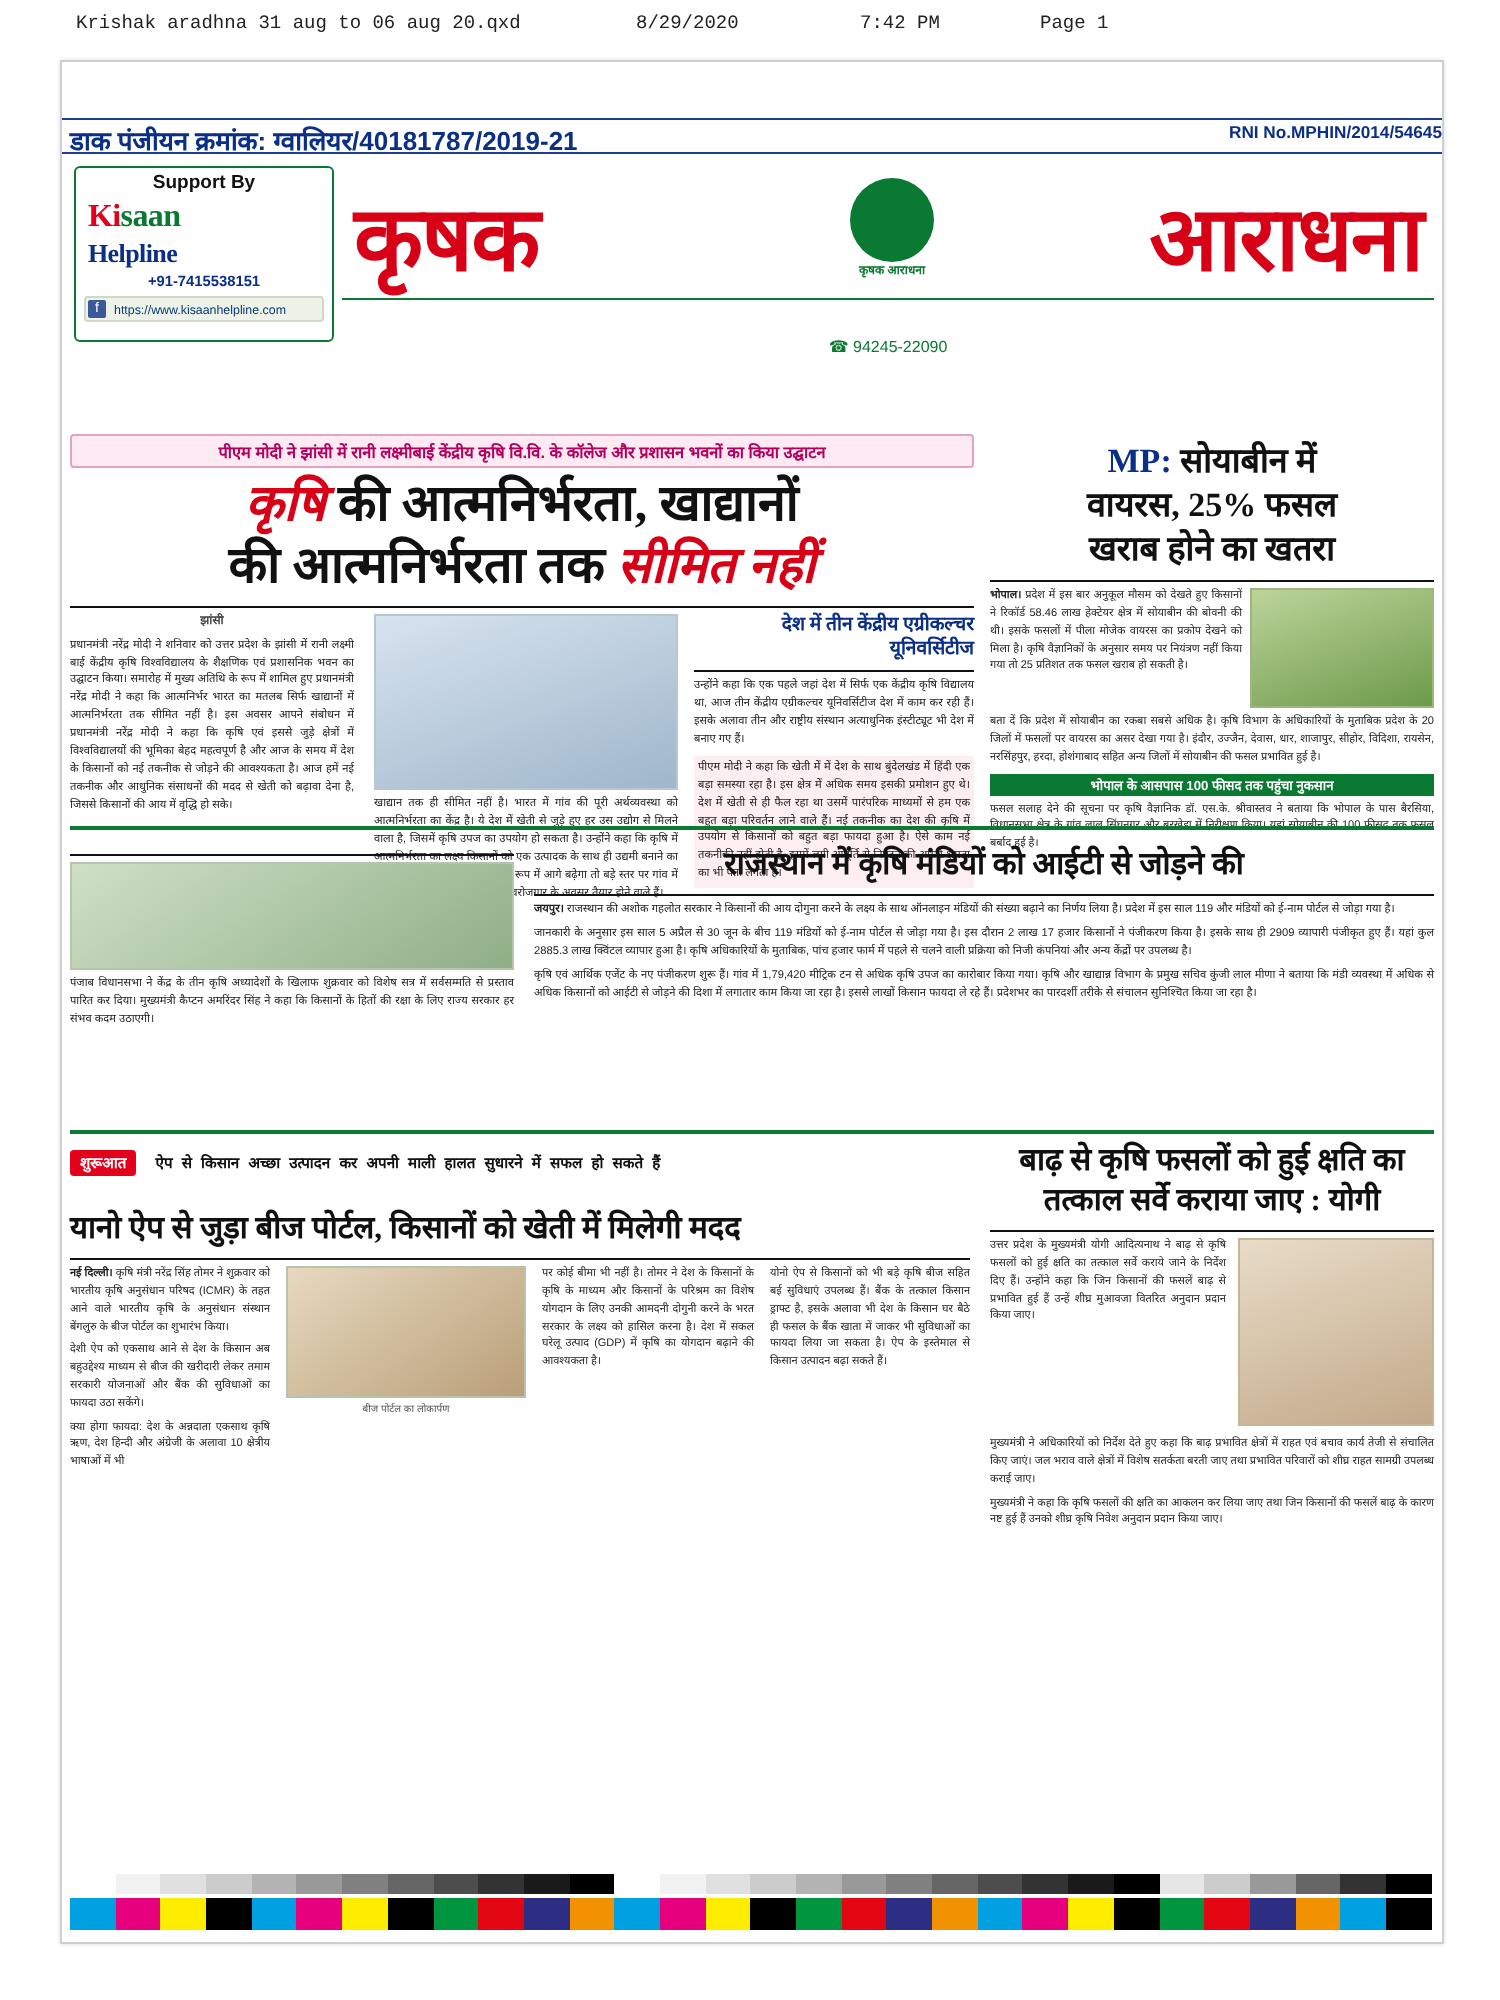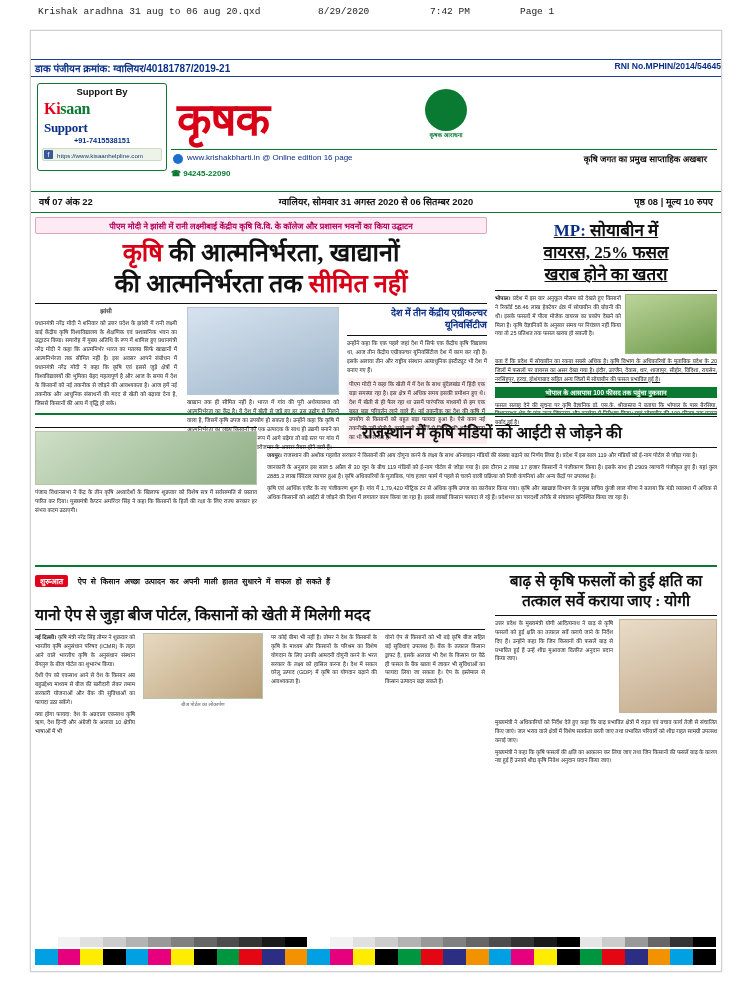--- a/index.html
+++ b/index.html
@@ -6,21 +6,21 @@
   body{width:750px;height:1000px;font-family:"Liberation Sans",sans-serif;color:#111;overflow:hidden;}
   .page{position:relative;width:750px;height:1000px;background:#fff;}
   .printbar{position:absolute;top:6px;left:0;width:604px;height:18px;font-family:"Liberation Mono",monospace;font-size:9.5px;color:#222;}
   .printbar span{position:absolute;white-space:nowrap;}
   .pb1{left:38px;}
   .pb2{left:318px;}
   .pb3{left:430px;}
   .pb4{left:520px;}
   .sheet{position:absolute;left:30px;top:30px;width:690px;height:940px;background:#fff;border:1px solid #cfcfcf;box-shadow:0 0 2px rgba(0,0,0,.15);}
   .reg{position:absolute;left:0;top:28px;width:690px;height:16px;border-top:1px solid #1c3f94;border-bottom:1px solid #1c3f94;}
-  .reg .l{position:absolute;left:4px;top:1px;font-size:10px;font-weight:bold;color:#0b2f86;}
+  .reg .l{position:absolute;left:4px;top:1px;font-size:13px;font-weight:bold;color:#0b2f86;}
   .reg .r{position:absolute;right:0;top:1px;font-size:8.6px;font-weight:bold;color:#0b2f86;}
 
   
   .mast{position:absolute;left:0;top:48px;width:690px;height:108px;}
   .helpbox{position:absolute;left:6px;top:4px;width:128px;height:86px;border:1.6px solid #0a7a32;border-radius:3px;background:#fff;text-decoration:underline;}
   .helpbox .sb{position:absolute;top:2px;left:0;width:128px;text-align:center;font-size:9.5px;font-weight:bold;color:#111;}
   .helpbox .kh{position:absolute;top:16px;left:6px;font-size:16px;font-weight:bold;color:#e3001b;font-family:"Liberation Serif",serif;letter-spacing:-.3px;}
   .helpbox .kh b{color:#0a7a32;}
   .helpbox .ph{position:absolute;top:52px;left:0;width:128px;text-align:center;font-size:7.4px;font-weight:bold;color:#0b2f86;}
   .helpbox .web{position:absolute;top:64px;left:4px;width:120px;height:13px;background:#eef3ea;border:1px solid #cfd9c7;border-radius:2px;font-size:6.2px;color:#0b3a73;line-height:13px;padding-left:14px;box-sizing:border-box;overflow:hidden;white-space:nowrap;}
@@ -29,45 +29,45 @@
   .t1{position:absolute;left:6px;top:6px;font-size:45px;font-weight:bold;color:#d80016;font-family:"Liberation Serif",serif;letter-spacing:-1px;}
   .t2{position:absolute;right:6px;top:6px;font-size:45px;font-weight:bold;color:#d80016;font-family:"Liberation Serif",serif;letter-spacing:-1px;}
   .logo{position:absolute;left:246px;top:6px;width:58px;height:56px;}
   .logo .circ{position:absolute;left:8px;top:2px;width:42px;height:42px;border-radius:50%;background:#0a7a32;}
   .logo .lt{position:absolute;left:0;top:44px;width:58px;text-align:center;font-size:6px;color:#0a7a32;font-weight:bold;}
   .mline{position:absolute;left:140px;top:70px;width:546px;height:1px;background:#0a7a32;}
   .sub{position:absolute;left:140px;top:74px;width:546px;height:14px;}
   .sub .lft{position:absolute;left:16px;top:0;font-size:8px;color:#0b2f86;}
   .sub .rgt{position:absolute;right:10px;top:0;font-size:8.6px;color:#111;font-weight:bold;}
   .subic{position:absolute;left:2px;top:1px;width:10px;height:10px;border-radius:50%;background:#1c6fd0;}
-  .phone{position:absolute;left:140px;top:90px;width:546px;text-align:left;font-size:8px;color:#0a7a32;font-weight:bold;}
+  .phone{position:absolute;left:140px;top:90px;width:546px;text-align:center;font-size:8px;color:#0a7a32;font-weight:normal;}
 
   .infobar{position:absolute;left:0;top:160px;width:690px;height:20px;border-top:1.6px solid #0a7a32;border-bottom:1.6px solid #0a7a32;}
   .infobar .c{position:absolute;top:3px;font-size:9.4px;font-weight:bold;color:#111;}
   .ib1{left:8px;}
   .ib2{left:0;width:690px;text-align:center;}
   .ib3{right:8px;}
 
   .cols{position:absolute;left:0;top:186px;width:690px;}
   .lead{position:absolute;left:4px;top:0;width:452px;}
   .kicker{background:#fdeaf2;border:1px solid #e0a3c0;border-radius:2px;font-size:8.2px;color:#b3005e;font-weight:bold;padding:2px 4px;text-align:center;}
   .head1{margin-top:4px;font-family:"Liberation Serif",serif;font-weight:bold;font-size:25px;color:#111;line-height:1.22;text-align:center;}
-  .head1 .red{color:#d80016;}
+  .head1 .red{color:#d80016;font-style:italic;}
   .rulecol{height:1px;background:#111;margin:4px 0 3px;}
   .leadbody{position:relative;margin-top:2px;height:212px;}
   .lb-col{position:absolute;top:0;width:142px;font-size:5.6px;line-height:1.6;color:#222;text-align:justify;}
   .lb1{left:0;}
   .lb2{left:152px;width:152px;}
   .lb3{left:312px;width:140px;}
   .dl{font-size:6px;font-weight:bold;color:#444;text-align:center;margin-bottom:2px;}
   .photo{background:linear-gradient(160deg,#d7e3ef,#9fb6cb);border:1px solid #b9c6d4;}
   .sub2{font-family:"Liberation Serif",serif;font-size:9.6px;font-weight:bold;color:#0b2f86;text-align:right;line-height:1.25;}
 
   .right{position:absolute;right:4px;top:0;width:222px;}
-  .mpbox{border:1px solid #999;text-decoration:underline;}
+  .mpbox{border:1px solid #999;}
   .mphead{font-family:"Liberation Serif",serif;font-weight:bold;font-size:17px;text-align:center;line-height:1.3;color:#111;padding:3px 2px 0;}
   .mphead .blue{color:#0b2f86;}
 
   .band{position:absolute;left:4px;width:682px;height:1.6px;background:#0a7a32;}
 
   .sec2{position:absolute;left:4px;top:392px;width:682px;height:140px;}
   .s2a{position:absolute;left:0;top:0;width:222px;}
   .s2b{position:absolute;left:232px;top:0;width:450px;}
   .h2{font-family:"Liberation Serif",serif;font-weight:bold;font-size:14.5px;line-height:1.3;color:#111;text-align:center;}
   .h2 .g{color:#0a7a32;}
@@ -106,48 +106,39 @@
     <div class="reg">
       <div class="l">डाक पंजीयन क्रमांक: ग्वालियर/40181787/2019-21</div>
       <div class="r">RNI No.MPHIN/2014/54645</div>
     </div>
 
     <div class="mast">
       <div class="helpbox">
         <div class="sb">Support By</div>
         <div class="kh">
           <span>Ki</span><b>saan</b><br>
-          <span style="font-size:13px;color:#0b2f86;">Support</span>
+          <span style="font-size:13px;color:#0b2f86;">Helpline</span>
         </div>
         <div class="ph">+91-7415538151</div>
         <div class="web">https://www.kisaanhelpline.com</div>
         <div class="fbic">f</div>
       </div>
 
       <div class="title">
         <div class="t1">कृषक</div>
         <div class="logo">
           <div class="circ"></div>
           <div class="lt">कृषक आराधना</div>
         </div>
+        <div class="t2">आराधना</div>
       </div>
       <div class="mline"></div>
-      <div class="sub">
-        <div class="subic"></div>
-        <div class="lft">www.krishakbharti.in @ Online edition 16 page</div>
-        <div class="rgt">कृषि जगत का प्रमुख साप्ताहिक अखबार</div>
-      </div>
       <div class="phone">☎ <span>94245-22090</span></div>
     </div>
 
-    <div class="infobar">
-      <div class="c ib1">वर्ष 07   अंक 22</div>
-      <div class="c ib2">ग्वालियर, सोमवार 31 अगस्त 2020 से 06 सितम्बर 2020</div>
-      <div class="c ib3">पृष्ठ 08 | मूल्य 10 रुपए</div>
-    </div>
 
     <div class="cols">
 
       <div class="lead">
         <div class="kicker">पीएम मोदी ने झांसी में रानी लक्ष्मीबाई केंद्रीय कृषि वि.वि. के कॉलेज और प्रशासन भवनों का किया उद्घाटन</div>
         <div class="head1">
           <span class="red">कृषि</span><span> की आत्मनिर्भरता, खाद्यानों</span><br>
           <span>की आत्मनिर्भरता तक </span><span class="red">सीमित नहीं</span>
         </div>
         <div class="rulecol"></div>

